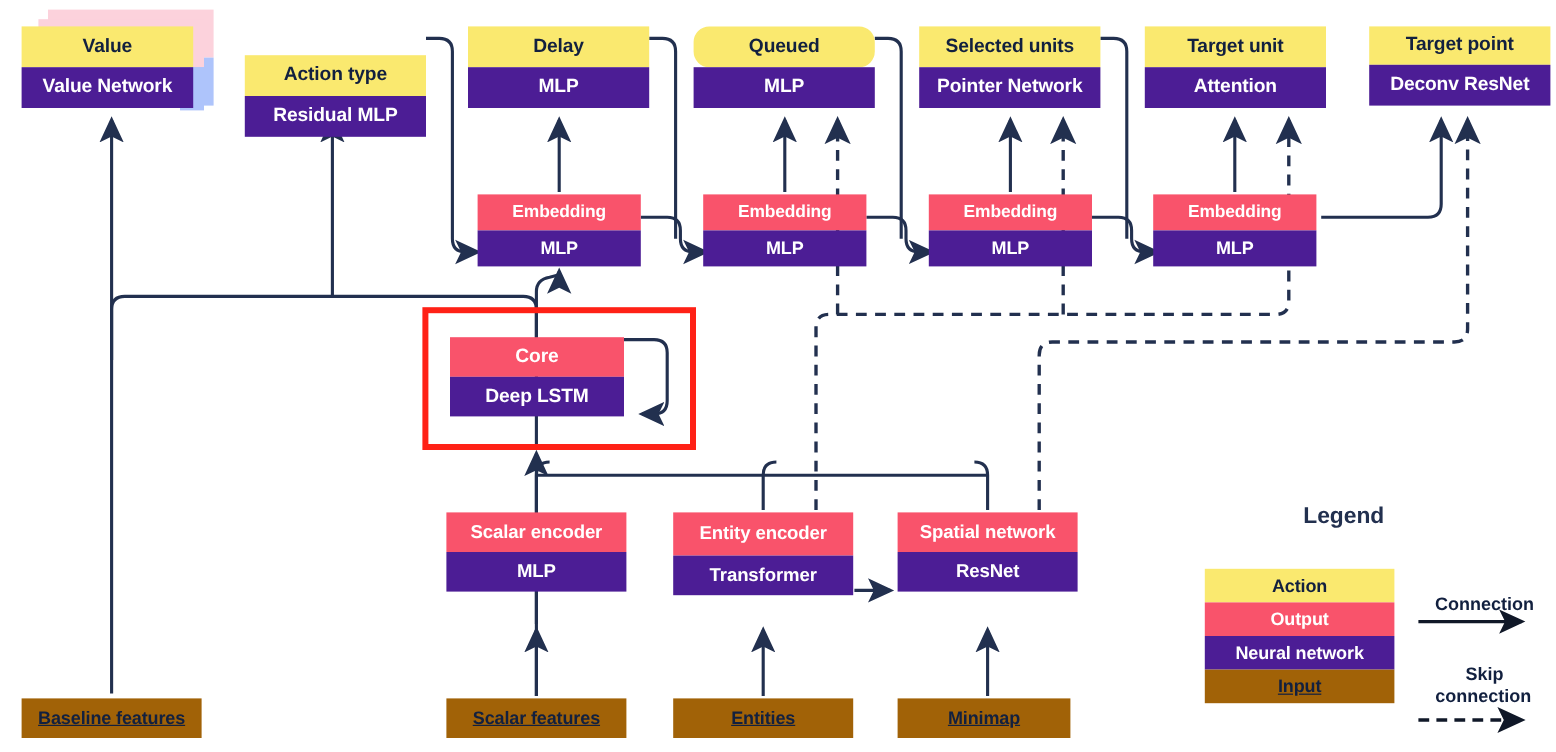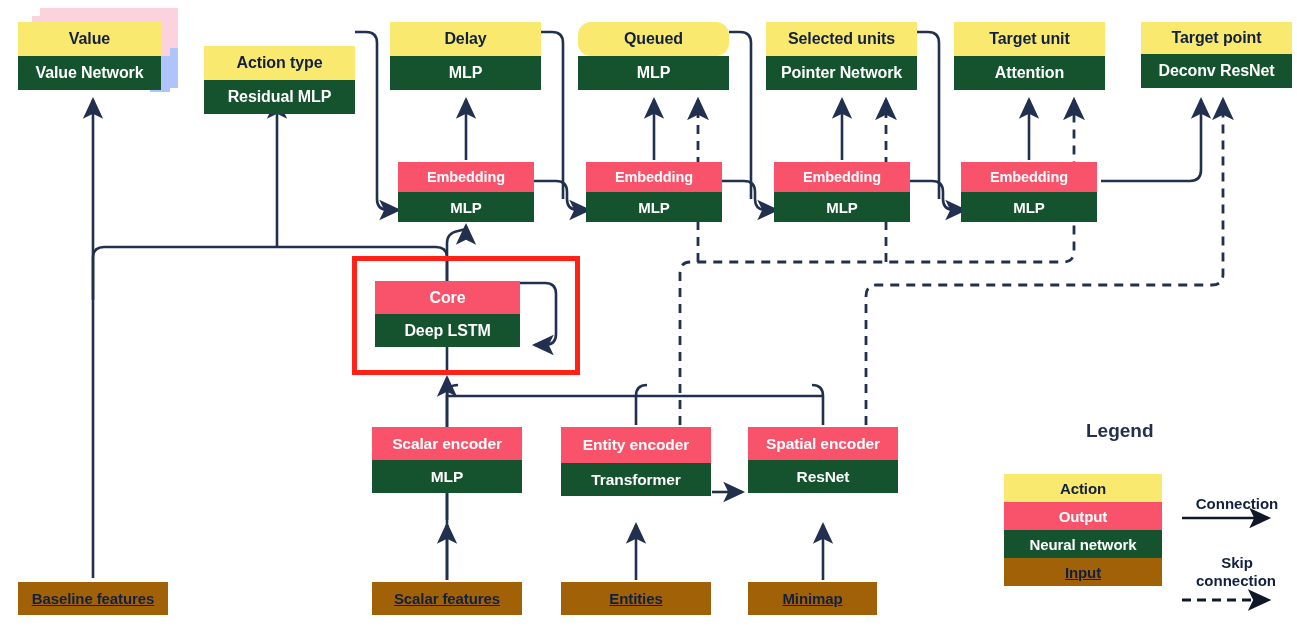--- a/index.html
+++ b/index.html
@@ -6,21 +6,21 @@
   body{width:1297px;height:627px;overflow:hidden;
        font-family:"Liberation Sans","DejaVu Sans",sans-serif;}
   #stage{position:relative;width:1297px;height:627px;background:#fff;}
   svg#wires{position:absolute;left:0;top:0;width:1297px;height:627px;overflow:visible;}
   .node{position:absolute;box-sizing:border-box;}
   .cell{display:flex;align-items:center;justify-content:center;
         text-align:center;box-sizing:border-box;white-space:nowrap;
         font-weight:700;letter-spacing:-.1px;}
   .c-action{background:#FAE96F;color:#12203f;}
   .c-output{background:#F9536B;color:#ffffff;}
-  .c-nn{background:#14532d;color:#ffffff;}
+  .c-nn{background:#4c1d95;color:#ffffff;}
   .c-input{background:#a16207;color:#12203f;text-decoration:underline;}
   .ghost-pink{position:absolute;background:#FCD2DC;}
   .ghost-blue{position:absolute;background:#AEC4FB;}
   .redbox{position:absolute;border:5px solid #FF2116;background:transparent;box-sizing:border-box;}
   .legend-title{position:absolute;font-weight:700;color:#22304f;}
   .legend-lab{position:absolute;color:#12203f;font-weight:700;text-align:center;}
   .lg-cell{font-size:15px;}
 </style>
 </head>
 <body>
@@ -168,28 +168,28 @@
     <div class="cell c-output" style="height:33px;font-size:15.5px;">Scalar encoder</div>
     <div class="cell c-nn" style="height:33px;font-size:15.5px;">MLP</div>
   </div>
 
   <div class="node" style="left:561px;top:427px;width:150px;">
     <div class="cell c-output" style="height:36px;font-size:15.5px;">Entity encoder</div>
     <div class="cell c-nn" style="height:33px;font-size:15.5px;">Transformer</div>
   </div>
 
   <div class="node" style="left:748px;top:427px;width:150px;">
-    <div class="cell c-output" style="height:33px;font-size:15.5px;">Spatial encoder</div>
+    <div class="cell c-output" style="height:33px;font-size:15.5px;">Spatial network</div>
     <div class="cell c-nn" style="height:33px;font-size:15.5px;">ResNet</div>
   </div>
 
   <div class="node cell c-input" style="left:18px;top:582px;width:150px;height:33px;font-size:15px;">Baseline features</div>
   <div class="node cell c-input" style="left:372px;top:582px;width:150px;height:33px;font-size:15px;">Scalar features</div>
   <div class="node cell c-input" style="left:561px;top:582px;width:150px;height:33px;font-size:15px;">Entities</div>
-  <div class="node cell c-input" style="left:748px;top:582px;width:129px;height:33px;font-size:15px;text-align:center;">Minimap</div>
+  <div class="node cell c-input" style="left:748px;top:582px;width:144px;height:33px;font-size:15px;text-align:center;">Minimap</div>
 
   <div class="legend-title" style="left:1086px;top:420px;font-size:19px;">Legend</div>
 
   <div class="node" style="left:1004px;top:474px;width:158px;">
     <div class="cell c-action lg-cell" style="height:28px;">Action</div>
     <div class="cell c-output lg-cell" style="height:28px;">Output</div>
     <div class="cell c-nn lg-cell" style="height:28px;">Neural network</div>
     <div class="cell c-input lg-cell" style="height:28px;">Input</div>
   </div>
 

